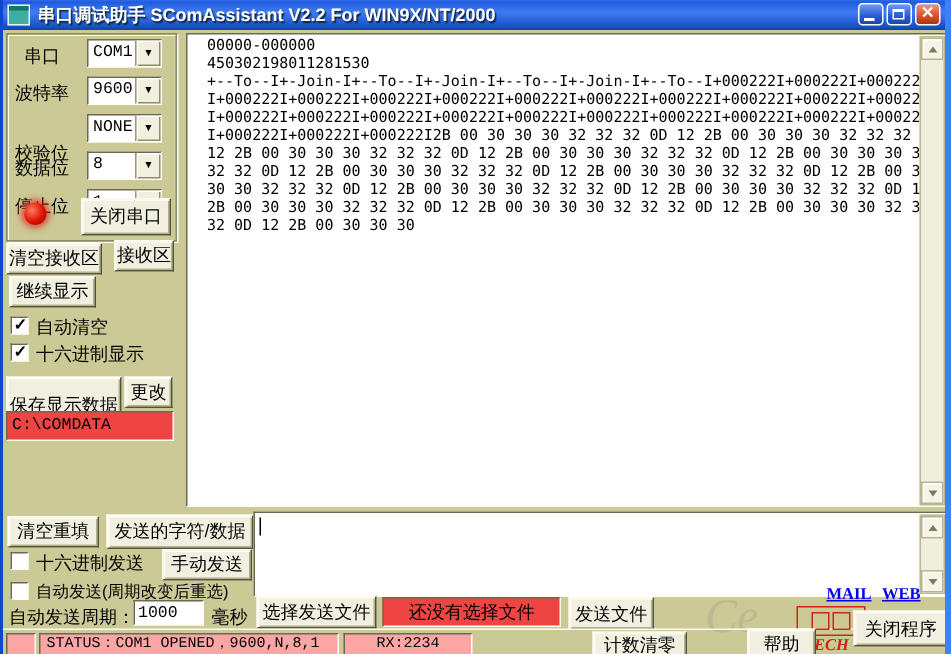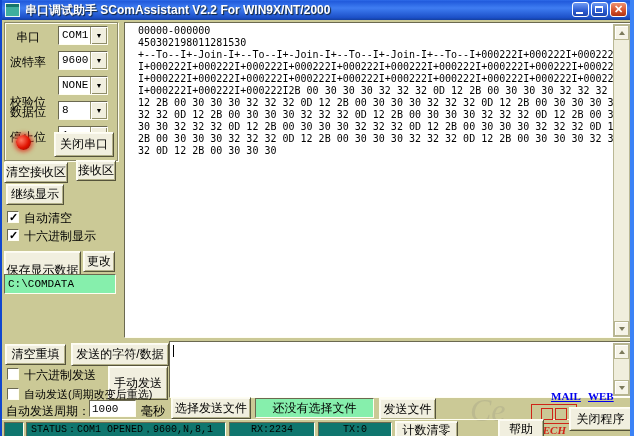--- a/index.html
+++ b/index.html
@@ -24,21 +24,21 @@
     background:linear-gradient(180deg,#6f9bf4,#2a5ad0 60%,#1e46ae);}
   .winbtn.close{background:linear-gradient(180deg,#ee9271,#d9552f 55%,#b03211);}
   .glyph-min{position:absolute;left:3px;bottom:2px;width:7px;height:2px;background:#fff;}
   .glyph-max{position:absolute;left:3px;top:3px;width:8px;height:7px;border:1px solid #fff;border-top:2px solid #fff;box-sizing:border-box;}
   .glyph-close{position:absolute;left:0;top:0;width:100%;height:100%;color:#fff;font-size:11px;font-weight:bold;text-align:center;line-height:13px;}
   
   .raised{background:#f1efdf;border:1px solid;border-color:#fffef2 #55533a #55533a #fffef2;
     box-shadow:inset 1px 1px 0 #fbfaf2,inset -1px -1px 0 #b3b18a;box-sizing:border-box;}
   .btn{font-size:12px;color:#000;text-align:center;display:flex;align-items:center;justify-content:center;cursor:default;white-space:nowrap;}
   .sunken-white{background:#fff;border:1px solid;border-color:#6b6950 #fffef2 #fffef2 #6b6950;box-sizing:border-box;}
-  .sunken-flat{background:#86efac;border:1px solid;border-color:#6b6950 #fffef2 #fffef2 #6b6950;box-sizing:border-box;}
+  .sunken-flat{background:#ef4444;border:1px solid;border-color:#6b6950 #fffef2 #fffef2 #6b6950;box-sizing:border-box;}
   .groove{border:1px solid #8a8868;box-shadow:1px 1px 0 #fffef0,inset 1px 1px 0 #fffef0;box-sizing:border-box;}
   .abs{position:absolute;}
   .lbl{font-size:12px;color:#000;white-space:nowrap;}
   
   .combo{position:absolute;height:19px;width:50px;background:#fff;border:1px solid;border-color:#6b6950 #fffef2 #fffef2 #6b6950;box-sizing:border-box;display:flex;}
   .combo-val{flex:1;font-family:"Liberation Mono",monospace;font-size:11px;line-height:17px;padding-left:3px;overflow:hidden;}
   .combo-btn{width:16px;height:100%;background:#f1efdf;border-left:1px solid #9a9873;box-shadow:inset 1px 1px 0 #fff,inset -1px -1px 0 #8f8d68;display:flex;align-items:center;justify-content:center;}
   .combo-arrow{font-size:7px;color:#000;line-height:7px;}
   
   .chk{position:absolute;width:12px;height:12px;background:#fff;border:1px solid;border-color:#6b6950 #fffef2 #fffef2 #6b6950;box-sizing:border-box;}
@@ -58,21 +58,21 @@
   .tri-dn{width:0;height:0;border-left:3px solid transparent;border-right:3px solid transparent;border-top:4px solid #7c7a5c;}
   .caret{position:absolute;width:1px;height:12px;background:#000;}
   
   .link{font-size:11px;font-weight:bold;color:#0000ee;text-decoration:underline;font-family:"Liberation Serif",serif;margin-left:37px;}
   .watermark{font-family:"Liberation Serif",serif;font-style:italic;font-size:32px;color:#bcba90;}
   .tech-box{border:1px solid #cf2518;display:flex;gap:2px;align-items:center;justify-content:center;}
   .tech-sq{width:10px;height:10px;border:1px solid #cf2518;}
   .tech-text{font-family:"Liberation Serif",serif;font-style:italic;font-weight:bold;font-size:11px;color:#cf2518;}
   
   .statusbar{position:absolute;left:0;top:419px;width:100%;height:17px;border-top:1px solid #fffef0;}
-  .spanel{position:absolute;top:2px;height:15px;background:#0f766e;border:1px solid;border-color:#6b6950 #fffef2 #fffef2 #6b6950;box-sizing:border-box;
+  .spanel{position:absolute;top:2px;height:15px;background:#fca5a5;border:1px solid;border-color:#6b6950 #fffef2 #fffef2 #6b6950;box-sizing:border-box;
     font-family:"Liberation Mono",monospace;font-size:10px;line-height:13px;color:#000;overflow:hidden;white-space:nowrap;}
   .mono{font-family:"Liberation Mono",monospace;}
 </style>
 </head>
 <body>
 
 <div id="window">
 
   <div class="titlebar">
     <div class="app-icon"></div>
@@ -175,21 +175,21 @@
     </div>
   </div>
 
   <div class="abs raised btn" style="left:3px;top:344px;width:61px;height:21px;">清空重填</div>
   <div class="abs raised btn" style="left:69px;top:343px;width:98px;height:23px;">发送的字符/数据</div>
 
   <div class="chk" style="left:5px;top:368px;">
       <span></span>
     </div>
   <div class="abs lbl" style="left:22px;top:367px;">十六进制发送</div>
-  <div class="abs raised btn" style="left:106px;top:366px;width:60px;height:34px;">手动发送</div>
+  <div class="abs raised btn" style="left:106px;top:366px;width:60px;height:21px;">手动发送</div>
 
   <div class="chk" style="left:5px;top:388px;">
       <span></span>
     </div>
   <div class="abs lbl" style="left:22px;top:387px;font-size:11px;">自动发送(周期改变后重选)</div>
 
   <div class="abs lbl" style="left:4px;top:403px;">自动发送周期：</div>
   <input class="abs sunken-white mono" style="left: 87px; top: 400px; width: 47px; height: 17px; font-size: 11px; padding: 0px 2px;" value="1000">
   <div class="abs lbl" style="left:139px;top:403px;">毫秒</div>
 
@@ -220,17 +220,16 @@
   </div>
   <div class="abs tech-text" style="left:534px;top:424px;z-index:2;">TECH</div>
 
   <div class="abs raised btn" style="left:496px;top:419px;width:46px;height:20px;z-index:3;">帮助</div>
   <div class="abs raised btn" style="left:567px;top:407px;width:63px;height:24px;z-index:3;">关闭程序</div>
 
   <div class="statusbar">
     <div class="spanel" style="left:2px;width:20px;"></div>
     <div class="spanel" style="left:24px;width:200px;padding-left:4px;">STATUS：COM1 OPENED，9600,N,8,1</div>
     <div class="spanel" style="left:227px;width:86px;text-align:center;">RX:2234</div>
-    <div class="spanel" style="left:316px;width:74px;text-align:center;">TX:0</div>
     <div class="abs raised btn" style="left:393px;top:1px;width:63px;height:18px;">计数清零</div>
   </div>
 
 </div>
 
 </body></html>

